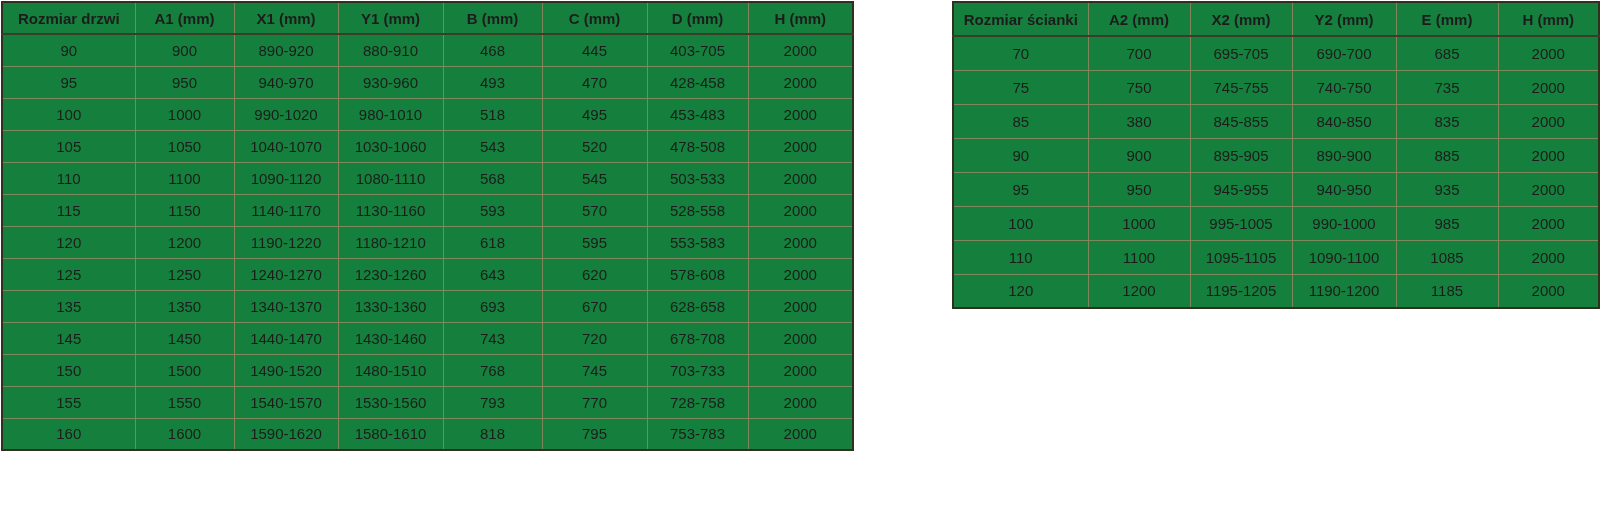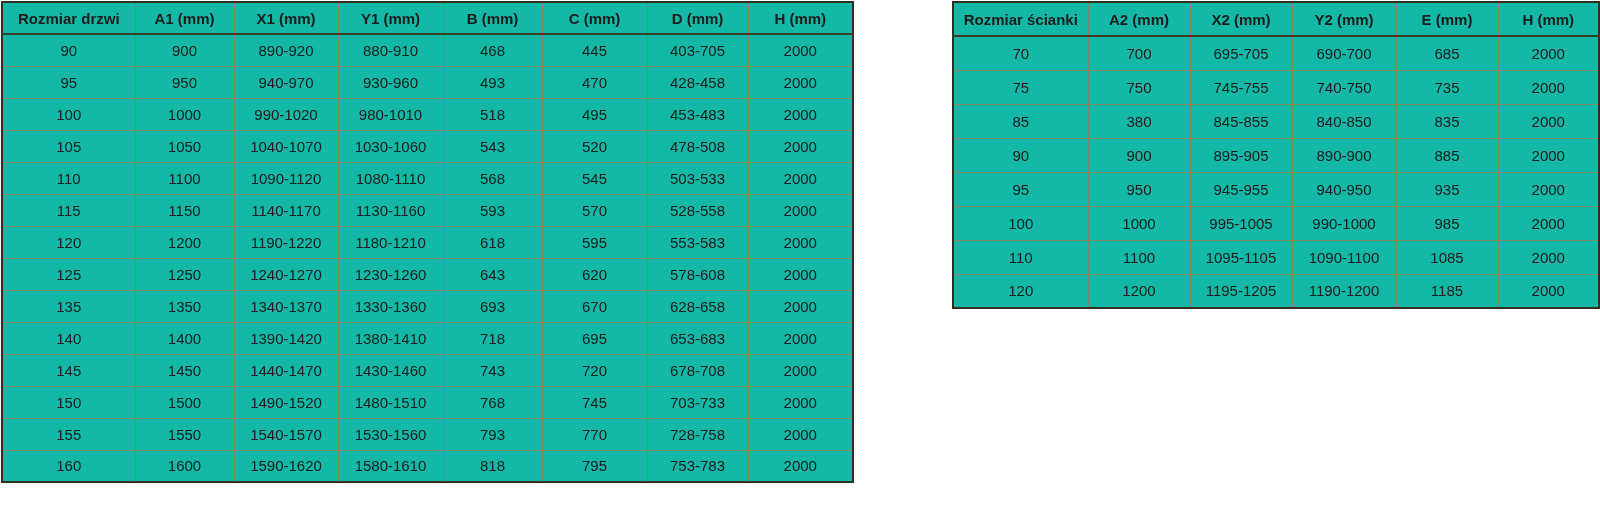--- a/index.html
+++ b/index.html
@@ -13,21 +13,21 @@
     width: 1600px;
     height: 514px;
     background: #ffffff;
     overflow: hidden;
   }
   table.spec-table {
     position: absolute;
     top: 1px;
     border-collapse: collapse;
     table-layout: fixed;
-    background: #14b8a6;
+    background: #15803d;
     border: 2px solid #30301e;
     padding-left: 12px;
   }
   table.spec-table.left  { left: 1px;   width: 851px; }
   table.spec-table.right { left: 952px; width: 646px; }
 
   .spec-table th,
   .spec-table td {
     border: 1px solid #84845a;
     border-top-color: #7d885f;
@@ -160,30 +160,20 @@
           <td>135</td>
           <td>1350</td>
           <td>1340-1370</td>
           <td>1330-1360</td>
           <td>693</td>
           <td>670</td>
           <td>628-658</td>
           <td>2000</td>
         </tr>
         <tr>
-          <td>140</td>
-          <td>1400</td>
-          <td>1390-1420</td>
-          <td>1380-1410</td>
-          <td>718</td>
-          <td>695</td>
-          <td>653-683</td>
-          <td>2000</td>
-        </tr>
-        <tr>
           <td>145</td>
           <td>1450</td>
           <td>1440-1470</td>
           <td>1430-1460</td>
           <td>743</td>
           <td>720</td>
           <td>678-708</td>
           <td>2000</td>
         </tr>
         <tr>

